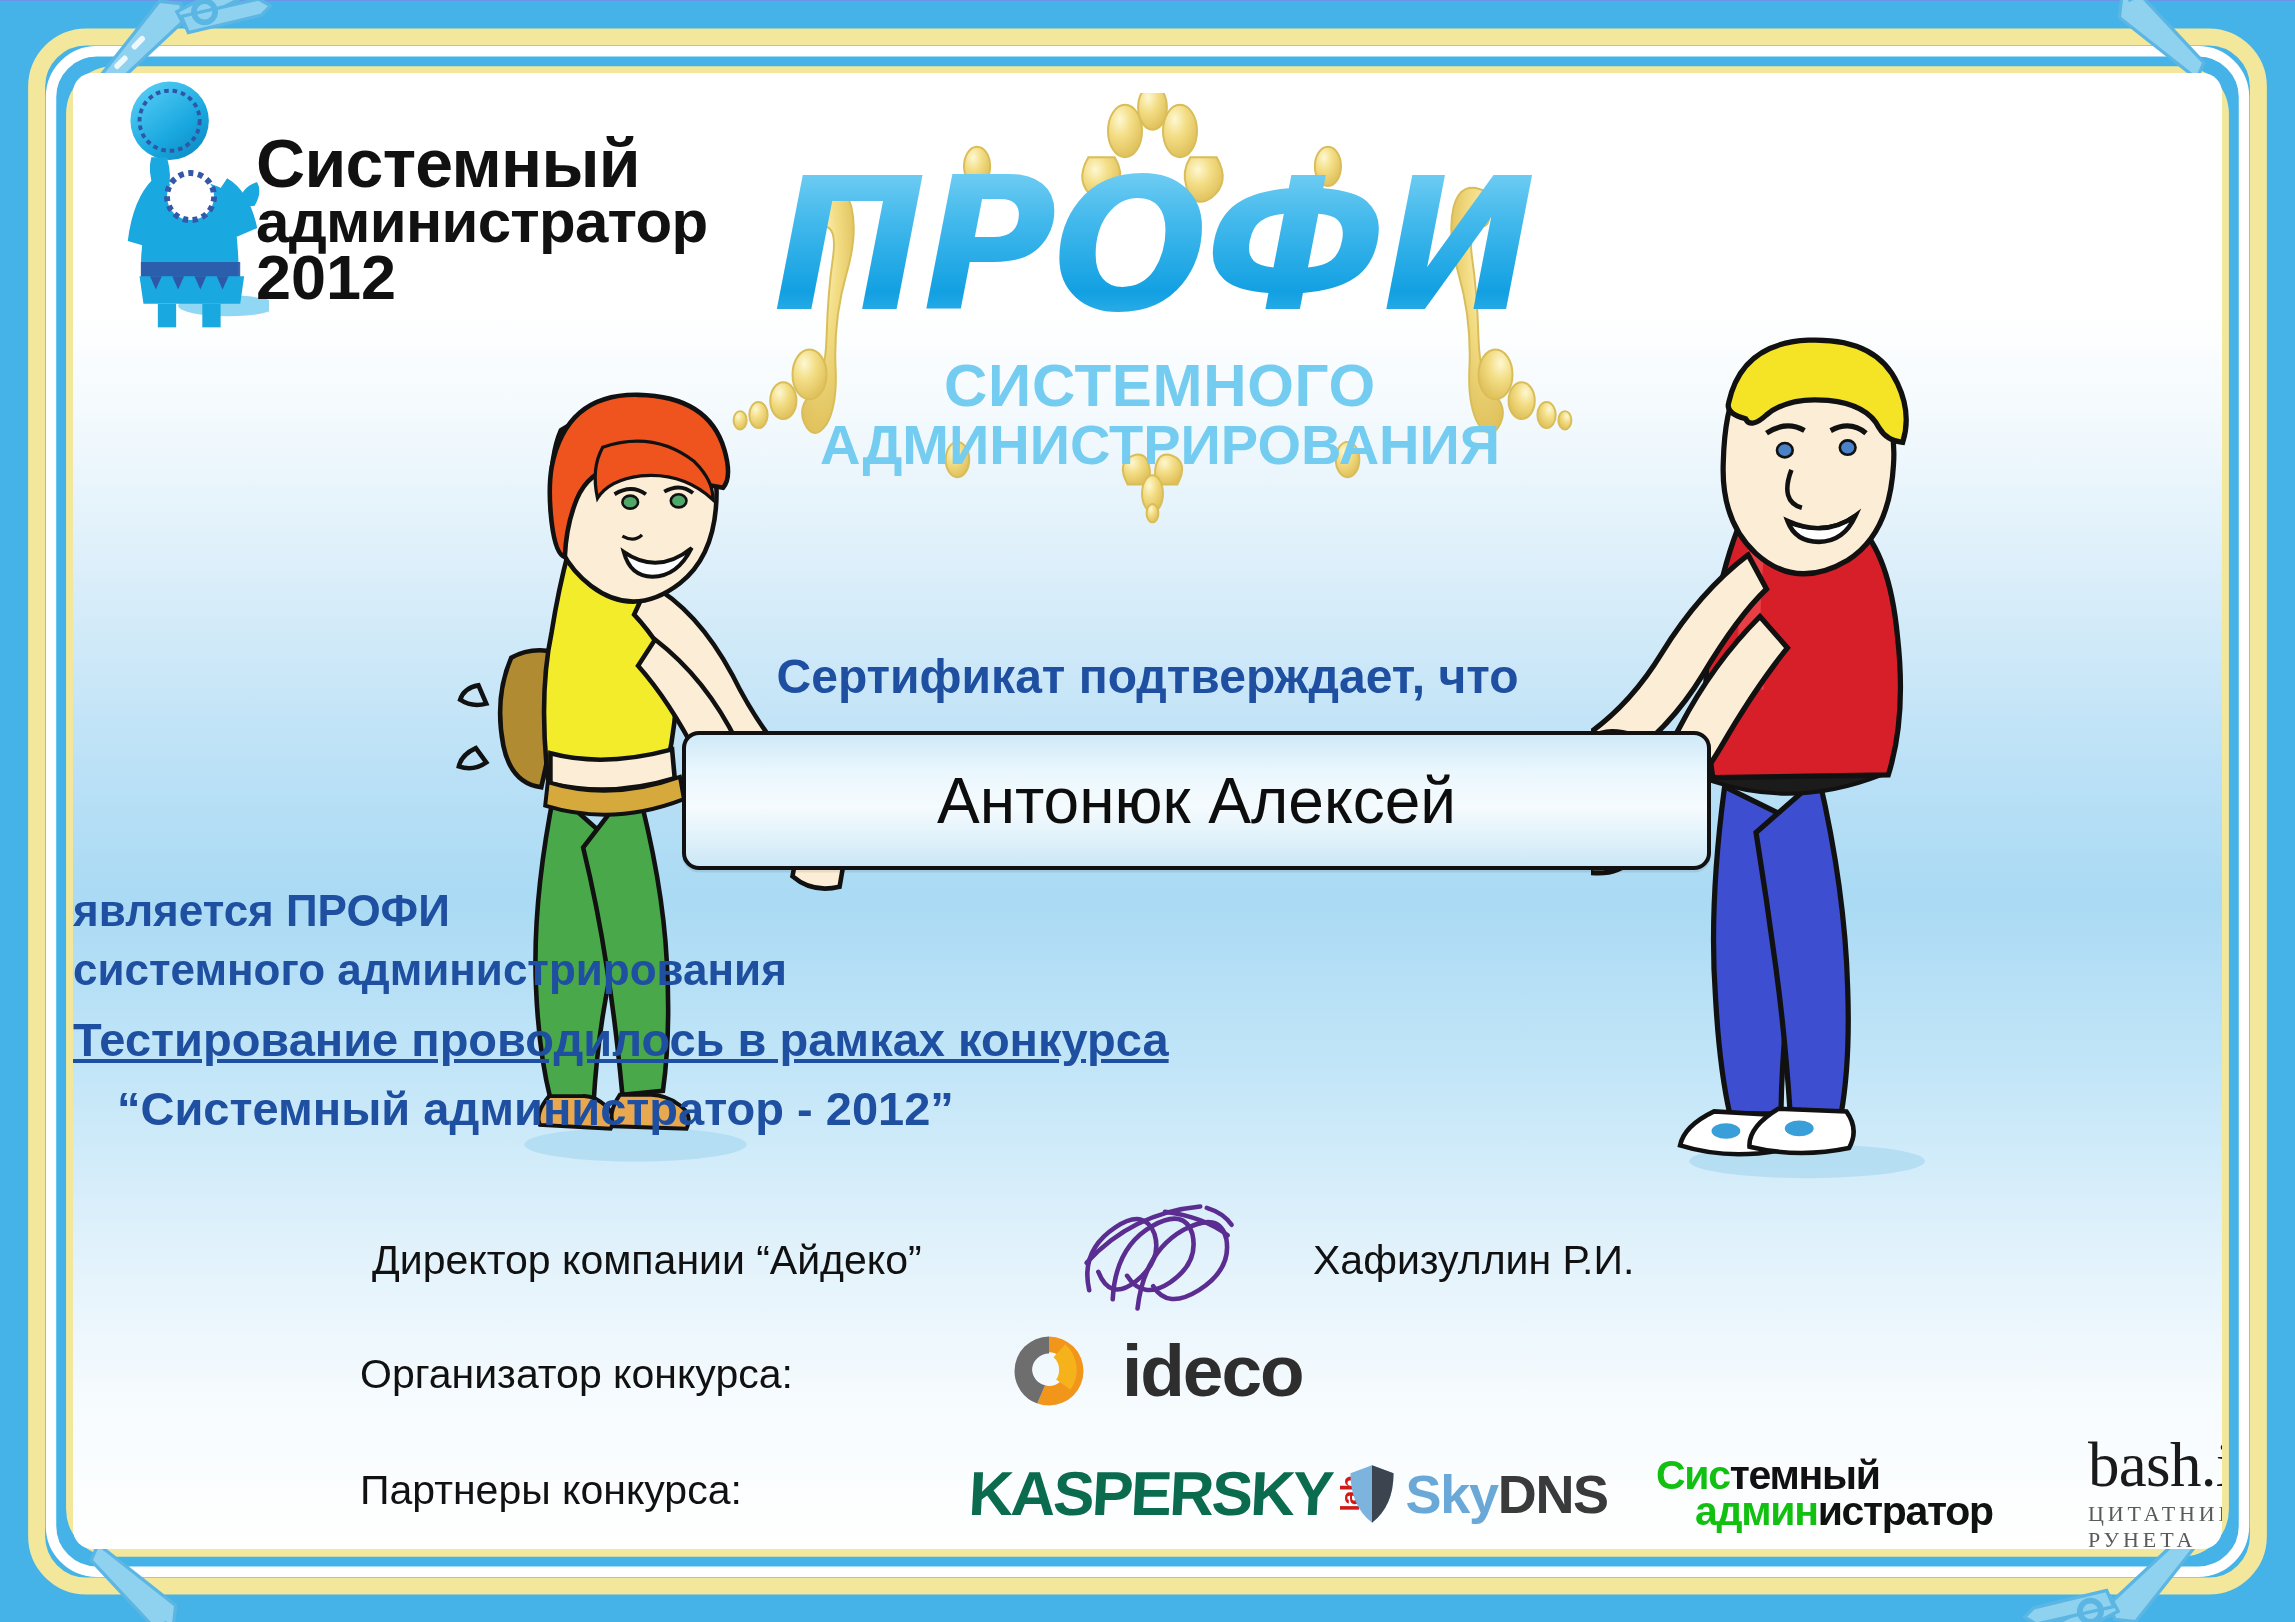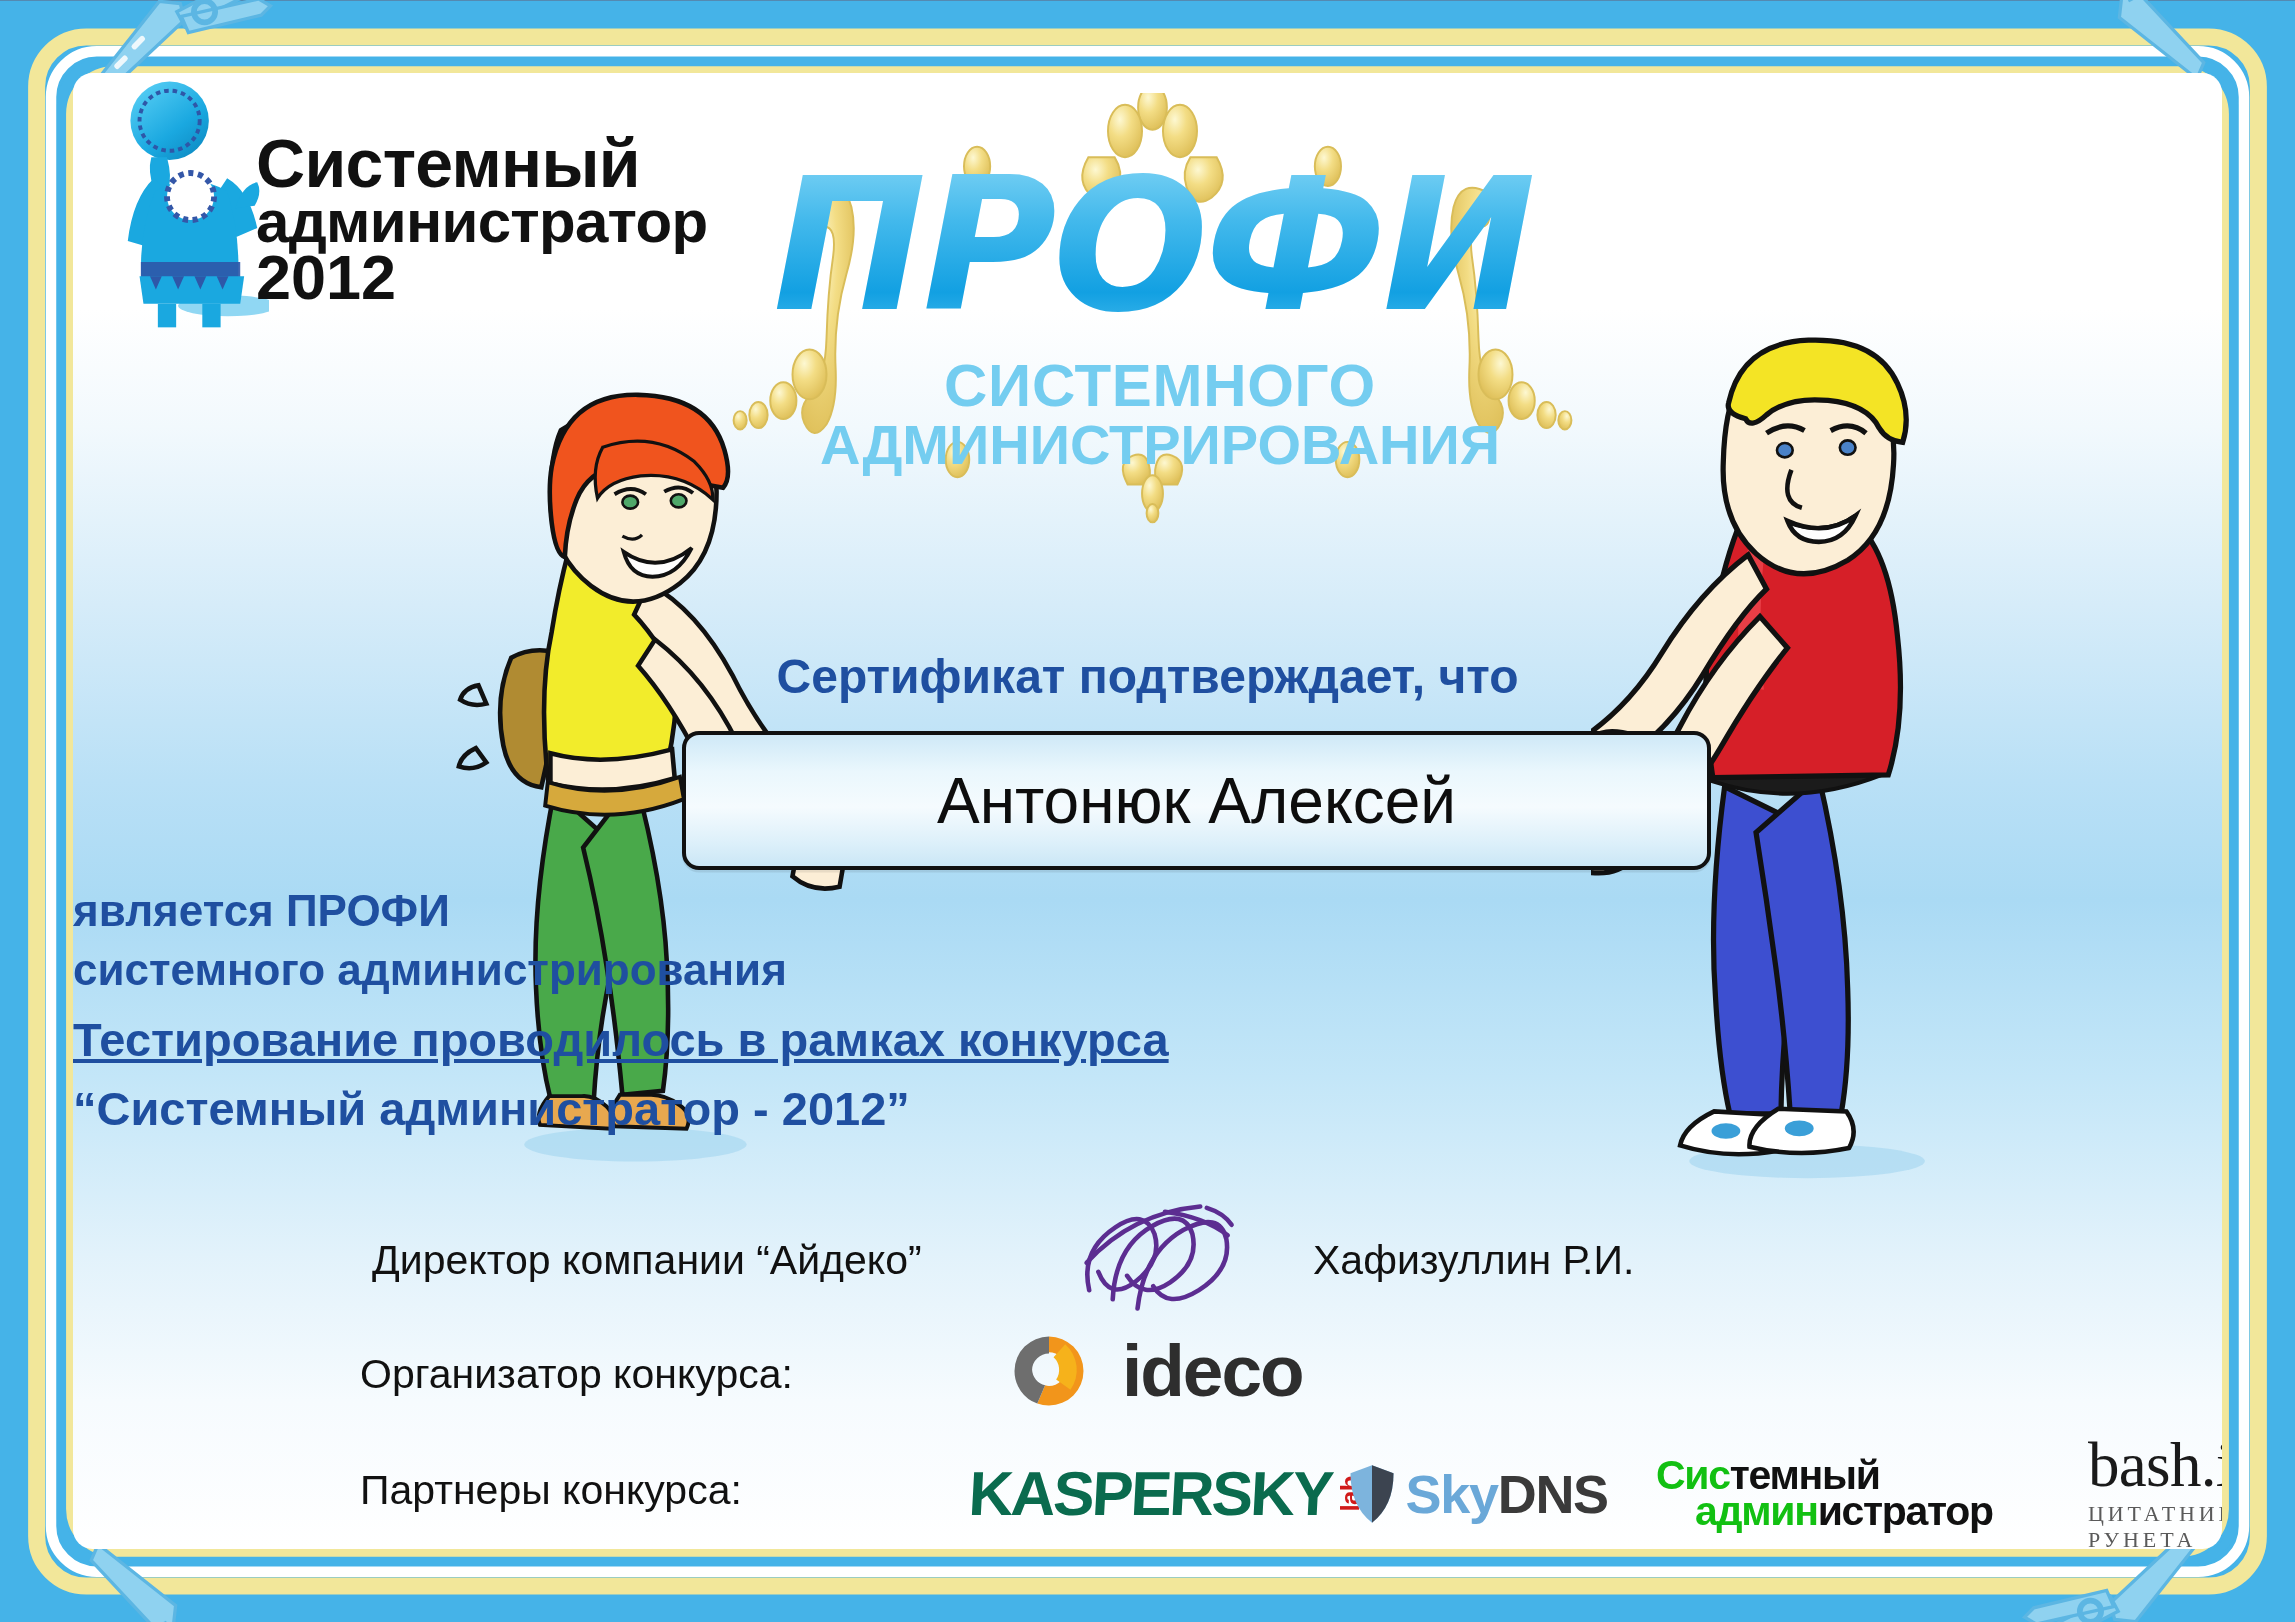--- a/index.html
+++ b/index.html
@@ -2,21 +2,21 @@
 <html style="font-size:10.5px"><head>
 <meta charset="utf-8">
 <style>
   html,body{margin:0;padding:0;}
   body{
     width:2295px;height:1623px;overflow:hidden;
     font-family:"Liberation Sans", sans-serif;
     background:#45b3e8;
   }
   
-  #cert{position:relative;width:2295px;height:1623px;background:#7f1d1d;overflow:hidden;}
+  #cert{position:relative;width:2295px;height:1623px;background:#d946ef;overflow:hidden;}
 
   
   #canvas{
     position:absolute;left:73px;top:73px;width:2149px;height:1476px;
     border-radius:19.6px;
     background:
       linear-gradient(to bottom,
         #ffffff 0%,
         #ffffff 16%,
         #f2f9fd 24%,
@@ -53,21 +53,21 @@
      background:linear-gradient(to bottom,#cfe9f7 0%,#eaf7fd 28%,#f5fbfe 55%,#ddf0fa 82%,#cbe7f6 100%);
      box-shadow:0 2.6px 0 rgba(0,0,0,.08);
      display:flex;align-items:center;justify-content:center;}
   #recipient{font-size:64px;color:#0d0d0d;font-weight:normal;letter-spacing:0px;
      font-family:"Liberation Sans",sans-serif;}
 
   .body-line{position:absolute;left:0;right:0;color:#1f4fa0;font-weight:bold;}
   #bl1{top:813px;font-size:44px;}
   #bl2{top:872px;font-size:44px;}
   #bl3{top:939px;font-size:47px;text-decoration:underline;}
-  #bl4{top:1008px;font-size:47px;}
+  #bl4{top:1008px;font-size:47px;padding-left:44px;}
 
   
   #sig-row{position:absolute;left:222px;top:1152px;width:1440px;height:98px;}
   #sig-label{position:absolute;left:77px;top:11.8px;font-size:41px;color:#111;white-space:nowrap;}
   #signature{position:absolute;left:772px;top:-33px;width:209px;height:131px;}
   #sig-name{position:absolute;left:1018px;top:11.8px;font-size:41px;color:#111;white-space:nowrap;text-align:right;}
 
   
   #org-row{position:absolute;left:222px;top:1260px;width:1440px;height:105px;}
   #org-label{position:absolute;left:65px;top:18.3px;font-size:41px;color:#111;white-space:nowrap;}

